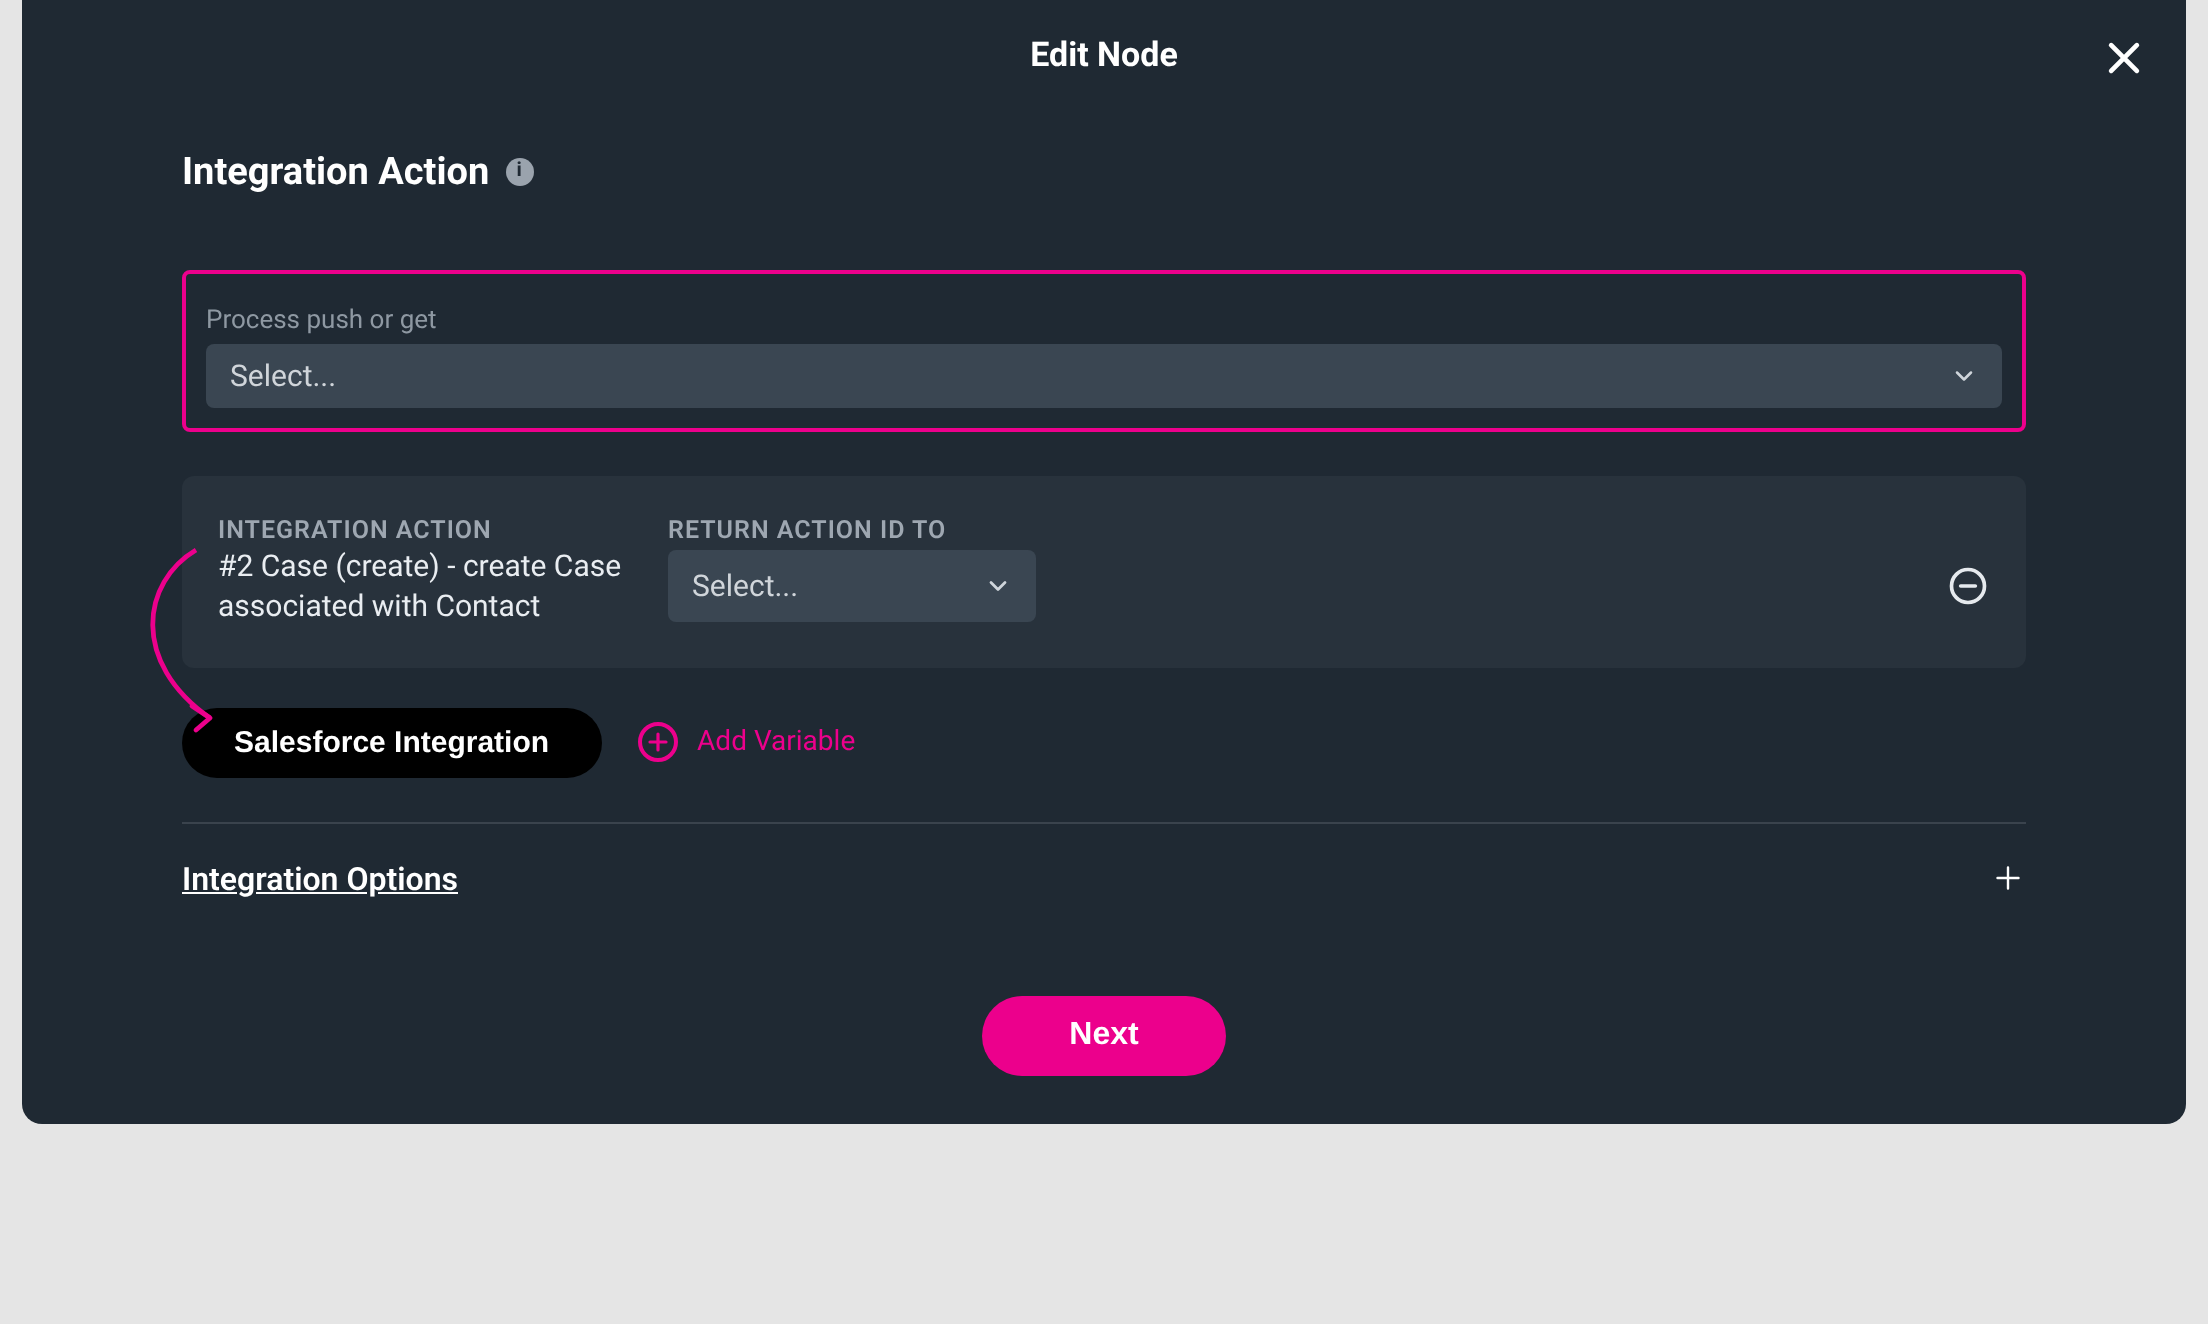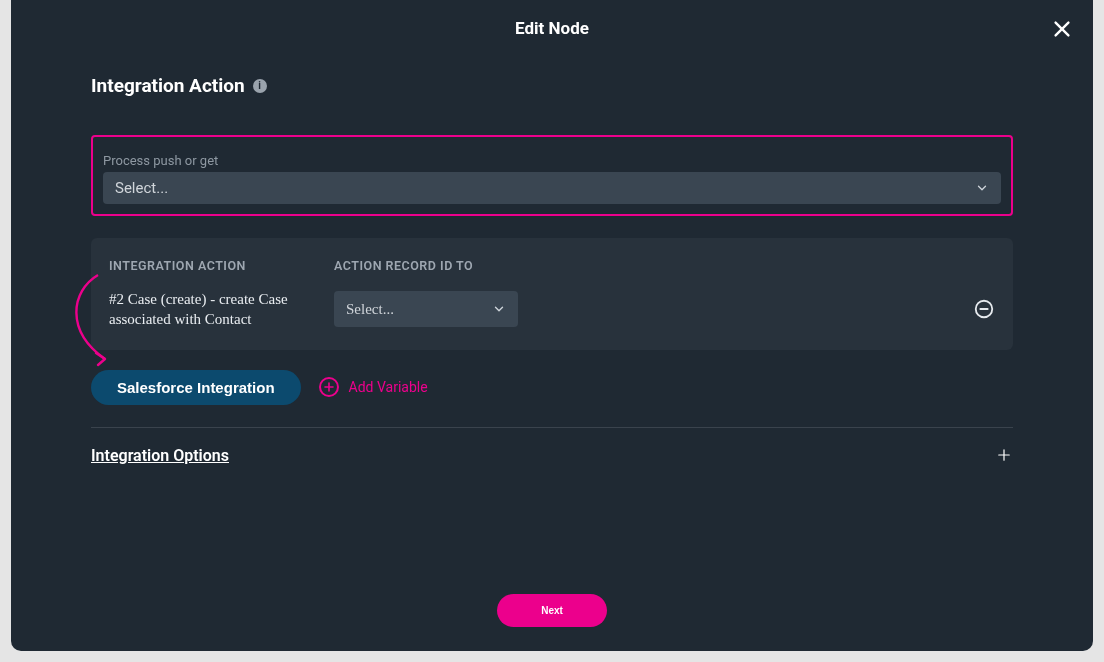--- a/index.html
+++ b/index.html
@@ -9,21 +9,21 @@
     width: 1104px;
     height: 662px;
     overflow: hidden;
     position: relative;
   }
   .modal {
     position: absolute;
     left: 11px;
     top: 0;
     width: 1082px;
-    height: 651px;
+    height: 562px;
     background: #1f2933;
     border-radius: 0 0 10px 10px;
     color: #fff;
     display: flex;
     flex-direction: column;
   }
   .modal-header {
     display: flex;
     align-items: center;
     justify-content: center;
@@ -129,22 +129,20 @@
     grid-template-columns: 225px 200px 1fr 40px;
     font-size: 12.5px;
     letter-spacing: 0.5px;
     color: #9ea7b1;
     font-weight: 600;
   }
   .table-row {
     display: grid;
     grid-template-columns: 225px 200px 1fr 40px;
     align-items: center;
-    margin-top: 16px;
-    font-family: Liberation Serif, serif;
   }
   .action-text {
     font-size: 15px;
     color: #e9edf1;
     line-height: 1.35;
     padding-right: 12px;
   }
   .select-small {
     width: 184px;
     height: 36px;
@@ -173,21 +171,21 @@
 
   .pills-row {
     display: flex;
     align-items: center;
     gap: 18px;
     margin-top: 20px;
     padding-bottom: 22px;
     border-bottom: 1px solid #3a434d;
   }
   .pill {
-    background: #0c4a6e;
+    background: #000000;
     color: #fff;
     font-weight: 600;
     font-size: 15px;
     padding: 9px 26px;
     border-radius: 999px;
     cursor: pointer;
     border: none;
   }
   .add-variable {
     display: flex;
@@ -231,21 +229,21 @@
   .footer {
     display: flex;
     justify-content: center;
     padding: 20px 0 24px 0;
   }
   .next-btn {
     background: #ec008c;
     color: #fff;
     border: none;
     font-weight: 600;
-    font-size: 10px;
+    font-size: 16px;
     padding: 11px 44px;
     border-radius: 999px;
     cursor: pointer;
   }
 </style>
 </head>
 <body>
 
 <div class="modal">
 
@@ -278,21 +276,21 @@
     </div>
 
     <svg class="arrow-curve" viewBox="0 0 50 95">
       <path d="M35 2 C 8 18, 2 58, 42 86" stroke="#ec008c" stroke-width="2.4" fill="none"></path>
       <path d="M42 86 L33 80 M42 86 L35 92" stroke="#ec008c" stroke-width="2.4" fill="none" stroke-linecap="round"></path>
     </svg>
 
     <div class="card">
       <div class="table-head">
         <div>INTEGRATION ACTION</div>
-        <div>ACTION RECORD ID TO</div>
+        <div>RETURN ACTION ID TO</div>
         <div></div>
       </div>
       <div class="table-row">
         <div class="action-text">#2 Case (create) - create Case associated with Contact</div>
         <div class="select-small">
           <span>Select...</span>
           <span class="chevron">
             <svg viewBox="0 0 24 24">
                 <path d="M6 9l6 6 6-6" stroke="currentColor" stroke-width="2.4" fill="none" stroke-linecap="round" stroke-linejoin="round"></path>
               </svg>

